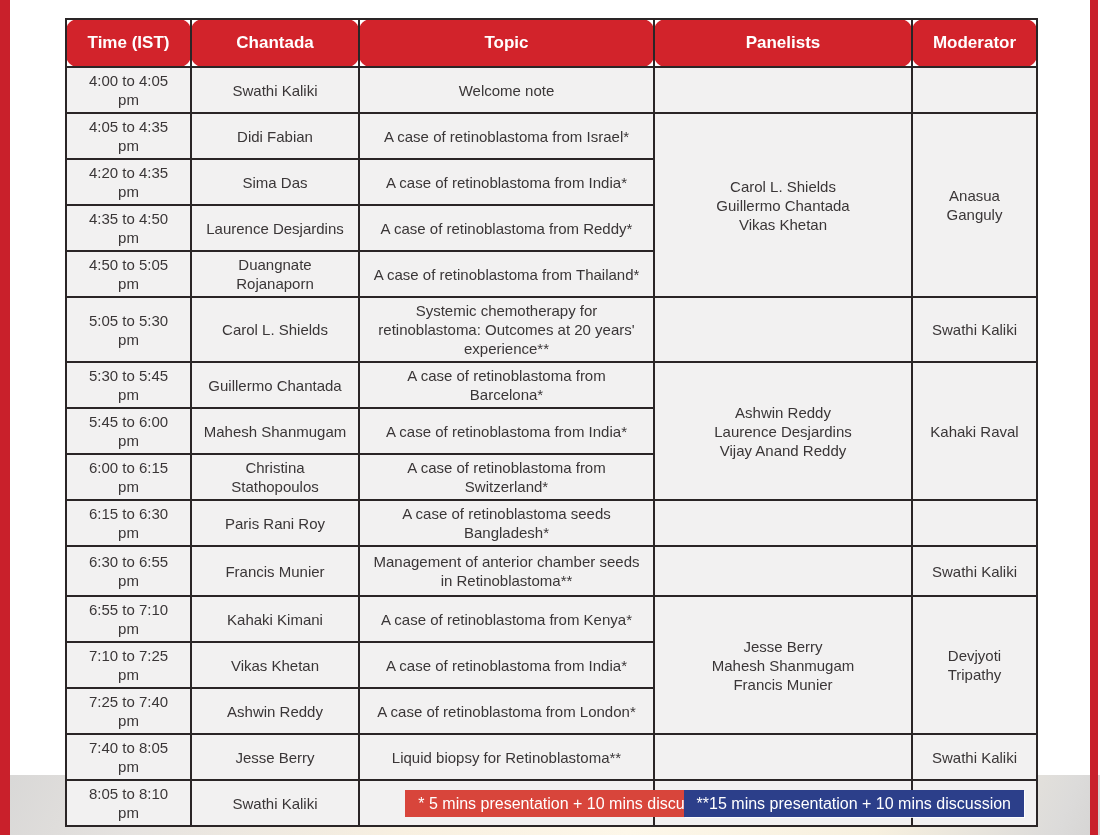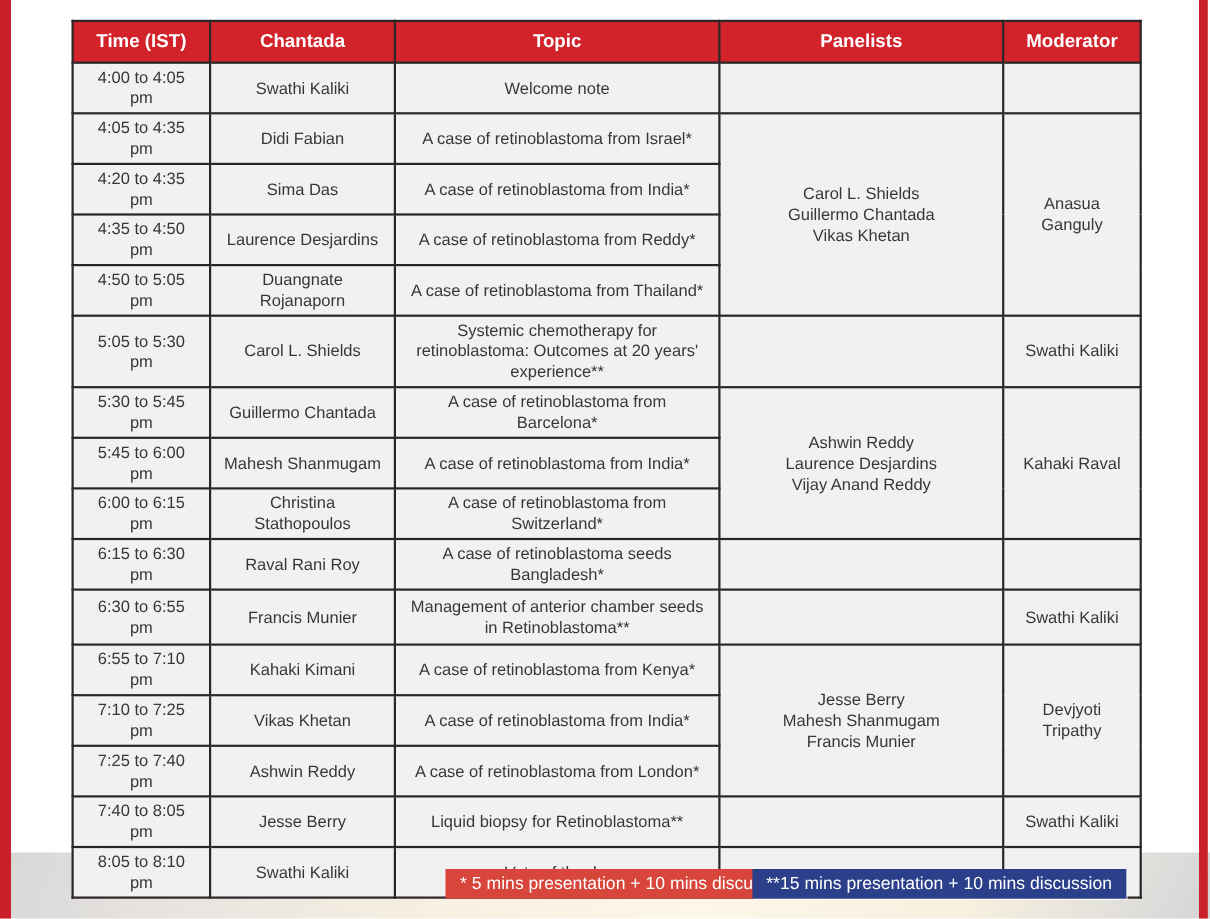--- a/index.html
+++ b/index.html
@@ -45,21 +45,21 @@
   table.schedule{
     position:absolute; left:65px; top:18px; width:971px;
     border-collapse:collapse; table-layout:fixed; z-index:2;
   }
   table.schedule th, table.schedule td{
     border:2px solid var(--border-col);
     text-align:center; vertical-align:middle;
   }
   table.schedule th{
     background:var(--header-red); color:#ffffff;
-    font-size:17px; font-weight:bold; height:38px; padding:2px 6px;
+    font-size:17px; font-weight:bold; height:48px; padding:2px 6px;border-radius:12px;
   }
   table.schedule td{
     background:var(--cell-bg); font-size:15px; line-height:19px;
     height:34px; padding:3px 10px;
   }
   tr.tall td{ height:50px; }
   .col-time{ width:125px; }
   .col-presenter{ width:168px; }
   .col-topic{ width:295px; }
   .col-panelists{ width:258px; }
@@ -146,21 +146,21 @@
         <td>Mahesh Shanmugam</td>
         <td>A case of retinoblastoma from India*</td>
       </tr>
       <tr>
         <td>6:00 to 6:15 pm</td>
         <td>Christina Stathopoulos</td>
         <td>A case of retinoblastoma from Switzerland*</td>
       </tr>
       <tr>
         <td>6:15 to 6:30 pm</td>
-        <td>Raval Rani Roy</td>
+        <td>Paris Rani Roy</td>
         <td>A case of retinoblastoma seeds Bangladesh*</td>
         <td></td>
         <td></td>
       </tr>
       <tr class="tall">
         <td>6:30 to 6:55 pm</td>
         <td>Francis Munier</td>
         <td>Management of anterior chamber seeds in Retinoblastoma**</td>
         <td></td>
         <td>Swathi Kaliki</td>

